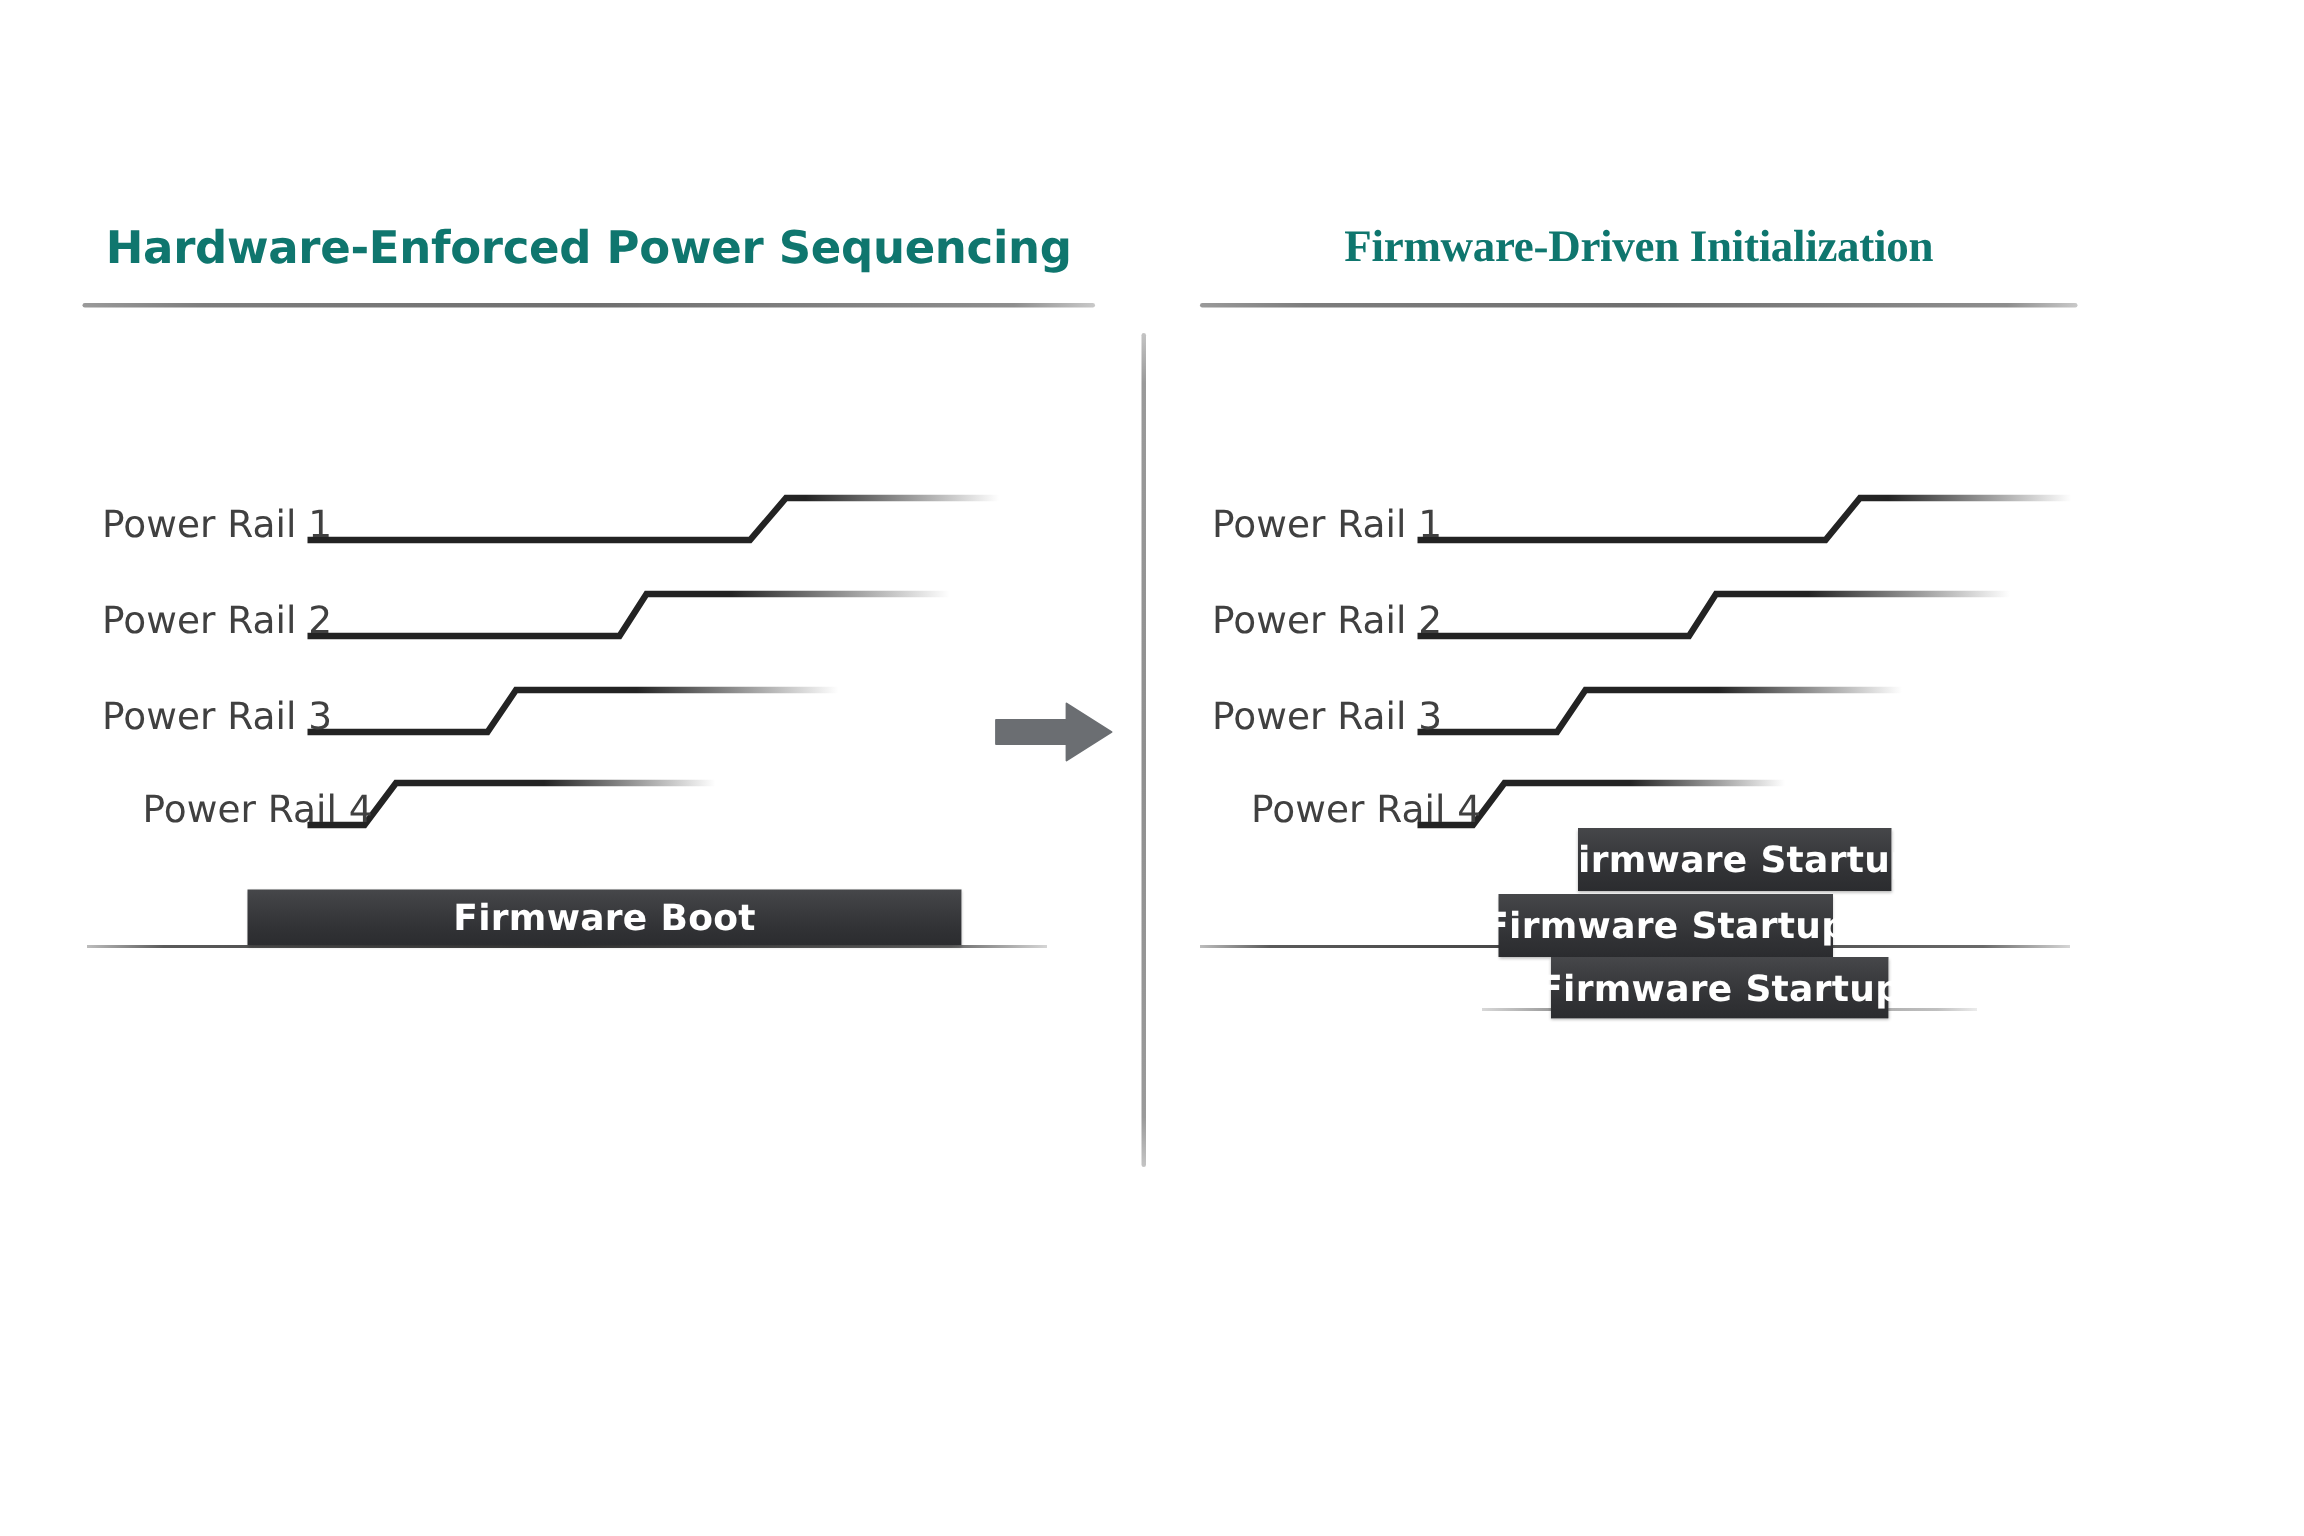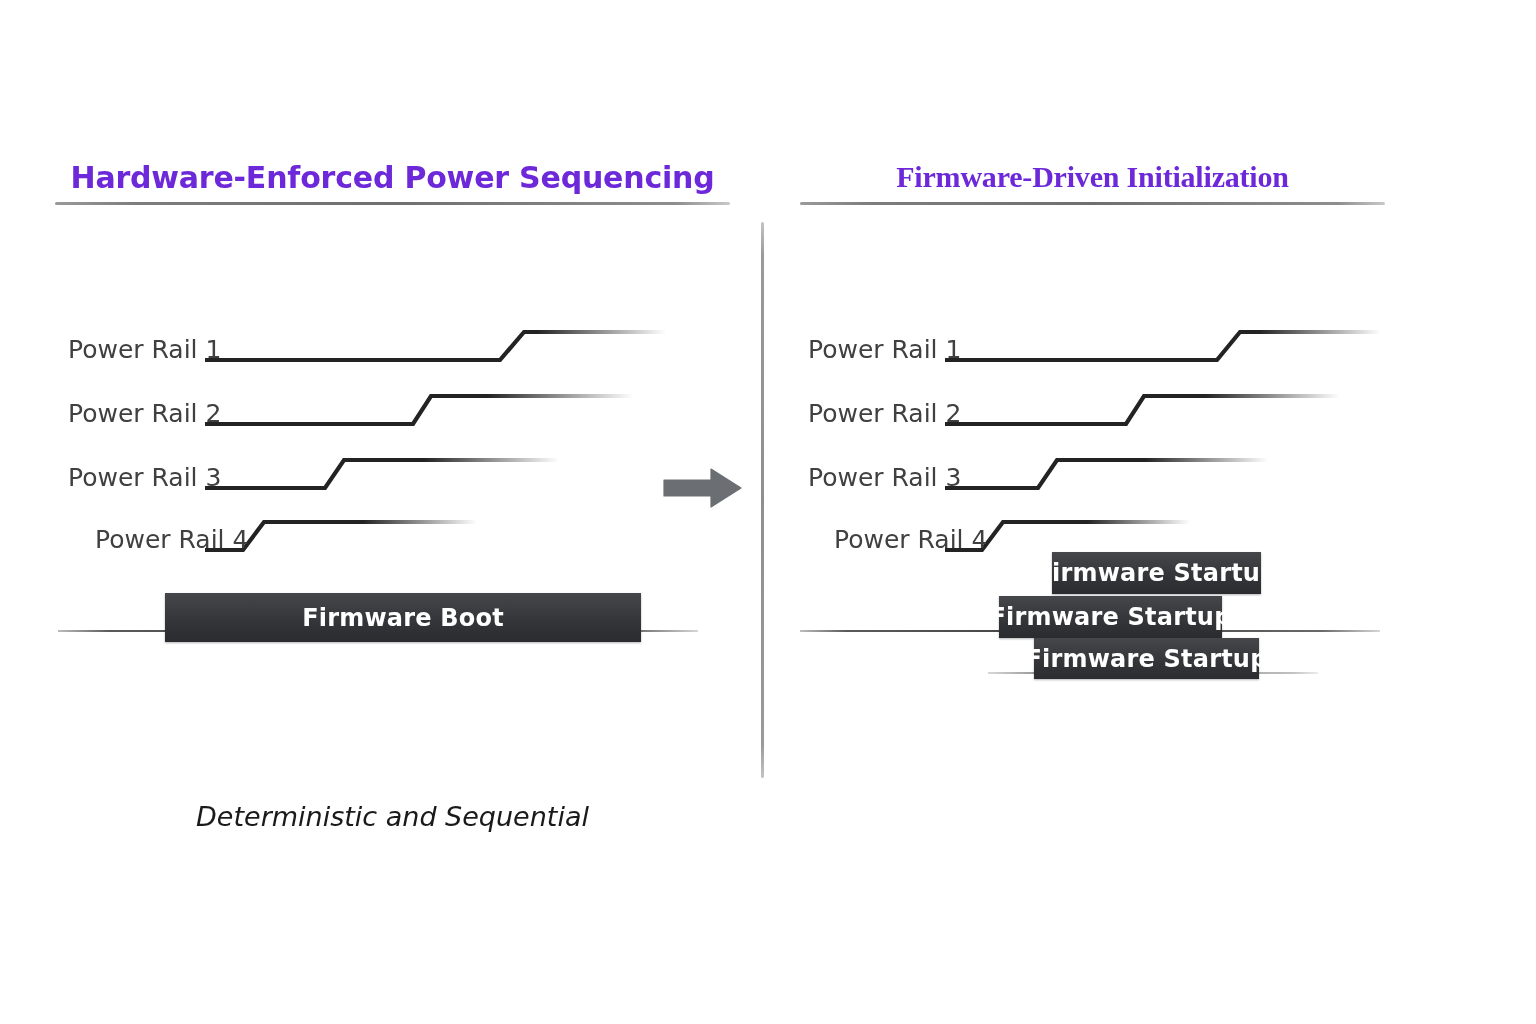--- a/index.html
+++ b/index.html
@@ -20,24 +20,23 @@
     position: absolute;
     inset: 0;
   }
 
   
   .panel-title {
     position: absolute;
     font-size: 30px;
     font-weight: bold;
     letter-spacing: -0.2px;
-    color: #6d28d9;
+    color: #0f766e;
     white-space: nowrap;
     text-align: center;
-    margin-top: 12px;
   }
   #title-left  { left: 55px;  width: 675px; top: 148px; }
   #title-right { left: 800px; width: 585px; top: 148px; font-family: Liberation Serif, serif; }
 
   .title-rule {
     position: absolute;
     height: 3px;
     background: linear-gradient(to right, #9a9a9a, #7d7d7d 12%, #6f6f6f 50%, #8e8e8e 92%, #c9c9c9);
     border-radius: 2px;
   }
@@ -90,21 +89,21 @@
     font-size: 24px;
     font-weight: bold;
     letter-spacing: 0.2px;
     display: flex;
     align-items: center;
     justify-content: center;
     box-shadow: 0 1px 2px rgba(0,0,0,0.30);
     white-space: nowrap;
     text-align: right;
   }
-  #fw-boot        { left: 165px;  top: 593px; width: 476px; height: 49px; }
+  #fw-boot        { left: 165px;  top: 593px; width: 476px; height: 37px; }
   #fw-startup-1   { left: 1052px; top: 552px; width: 209px; height: 42px; }
   #fw-startup-2   { left: 999px;  top: 596px; width: 223px; height: 42px; }
   #fw-startup-3   { left: 1034px; top: 638px; width: 225px; height: 41px; }
 
   
   .baseline {
     position: absolute;
     height: 2px;
   }
   #baseline-left {
@@ -213,15 +212,14 @@
   <div class="fw-bar" id="fw-startup-1">Firmware Startup</div>
   <div class="fw-bar" id="fw-startup-2">Firmware Startup</div>
   <div class="fw-bar" id="fw-startup-3">Firmware Startup</div>
 
   <div id="divider"></div>
 
   <svg id="transition-arrow" viewBox="0 0 82 44" xmlns="http://www.w3.org/2000/svg">
     <path d="M 2 14 L 49 14 L 49 3 L 79 22 L 49 41 L 49 30 L 2 30 Z" fill="#6b6e72" stroke="#6b6e72" stroke-width="1.2" stroke-linejoin="round"></path>
   </svg>
 
-  <div class="caption" id="caption-left">Deterministic and Sequential</div>
 
 </div>
 
 </body></html>

